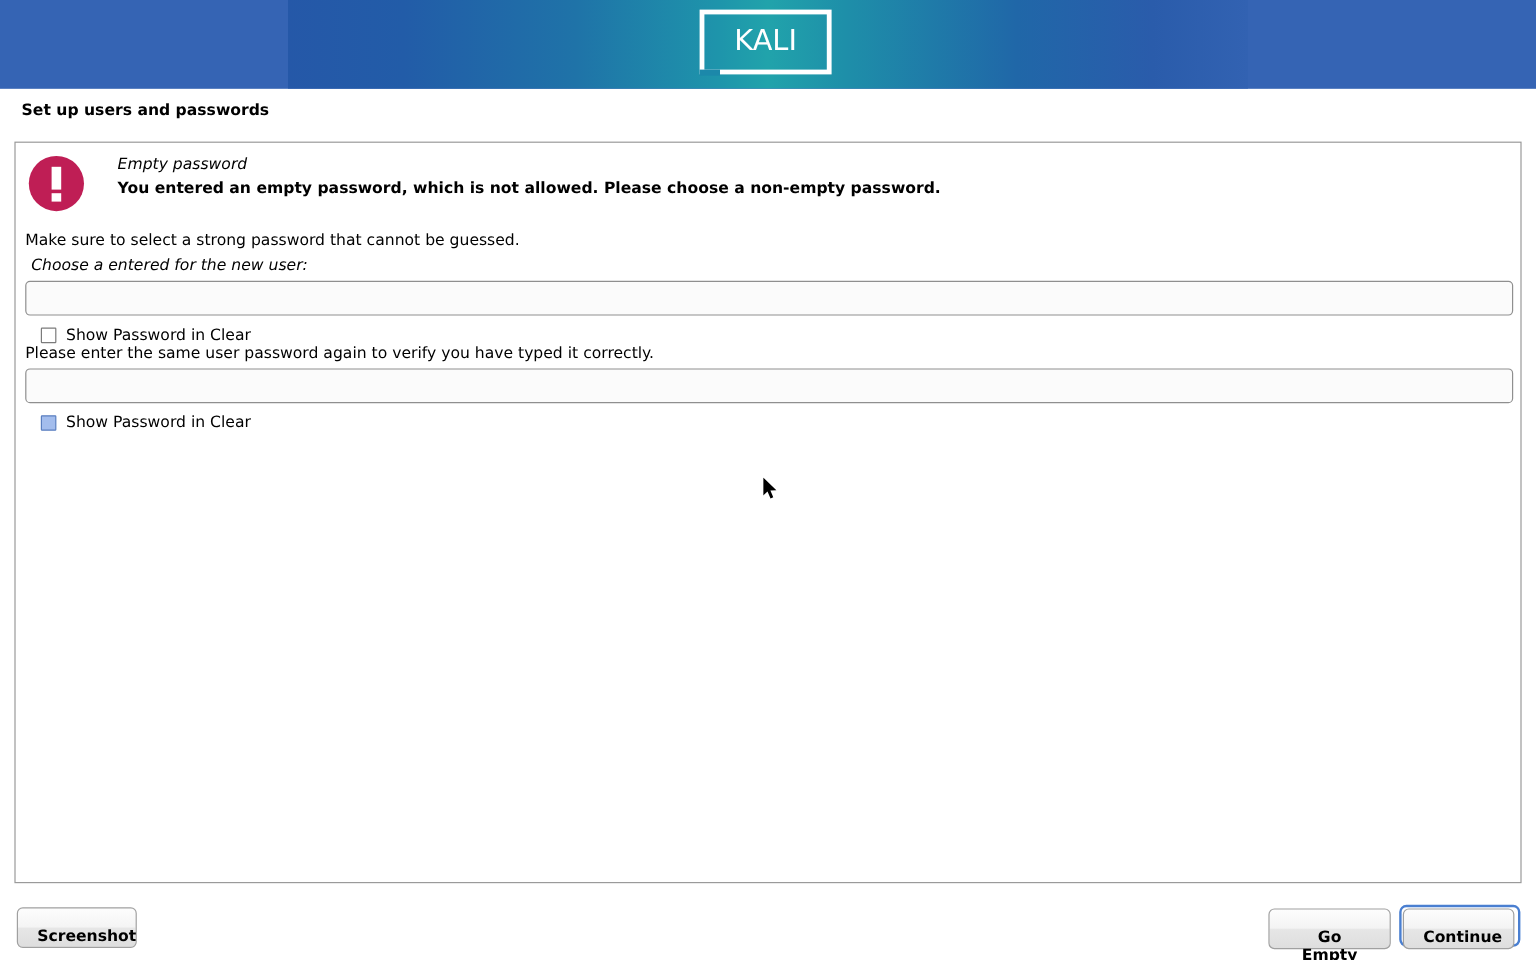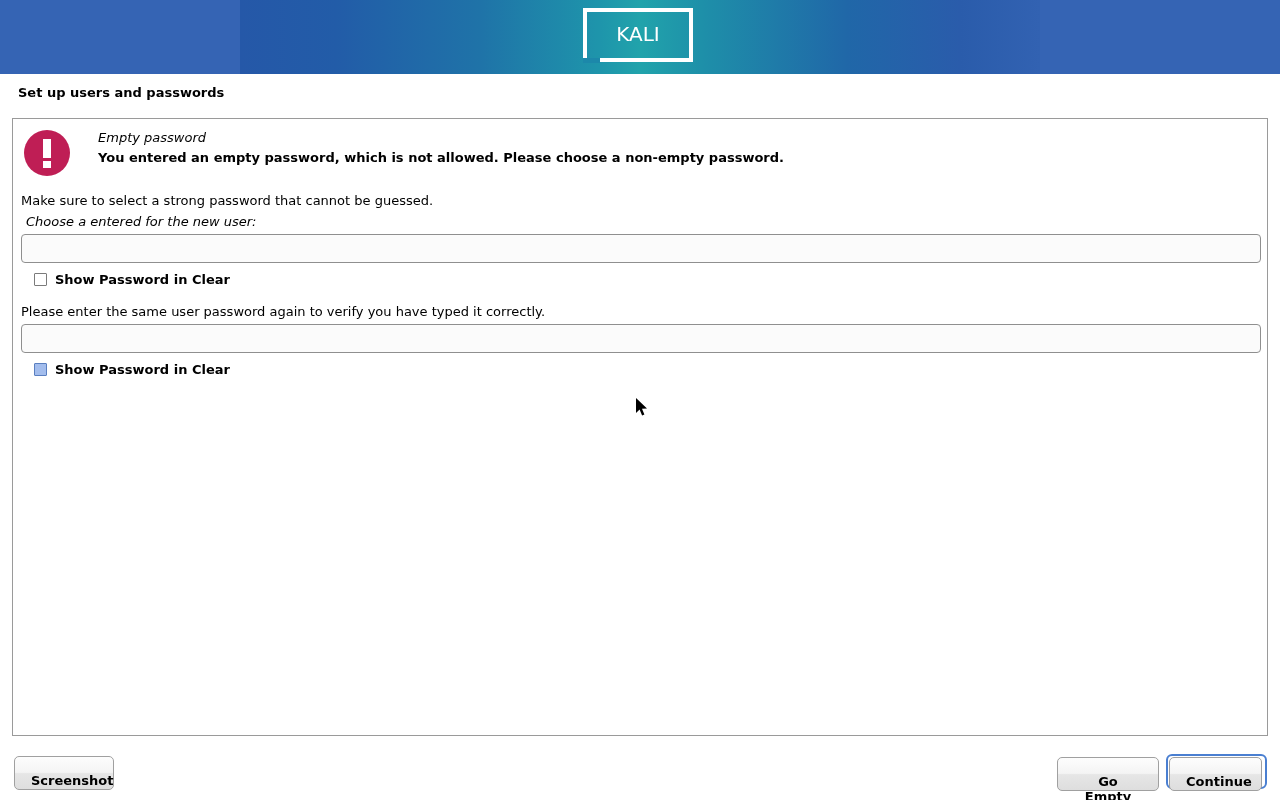--- a/index.html
+++ b/index.html
@@ -82,21 +82,21 @@
   }
   .kali-text {
     position: absolute;
     left: 0;
     top: 0;
     width: 110px;
     height: 54px;
     line-height: 52px;
     text-align: center;
     color: #ffffff;
-    font-size: 20px;
+    font-size: 24px;
     letter-spacing: 0px;
     font-family: "DejaVu Sans", sans-serif;
     font-weight: 400;
   }
 
   
   .step-title {
     position: absolute;
     left: 18px;
     top: 85px;
@@ -217,26 +217,25 @@
     background: #ffffff;
     border-radius: 1px;
     flex: 0 0 auto;
   }
   .cbox.focused {
     border: 1px solid #5a7fc0;
     background: #a3bded;
   }
   .check-label {
     font-size: 13px;
-    font-weight: bold;
+    font-weight: normal;
     color: #000000;
     margin-left: 8px;
   }
   .gap-block {
-    margin-top: 17px;
   }
 
   
   .btn {
     position: absolute;
     box-sizing: border-box;
     border: 1px solid #a0a0a0;
     border-radius: 5px;
     background: linear-gradient(180deg, #fdfdfd 0%, #f4f4f4 48%, #e6e6e6 52%, #dedede 100%);
     font-family: "DejaVu Sans", sans-serif;

